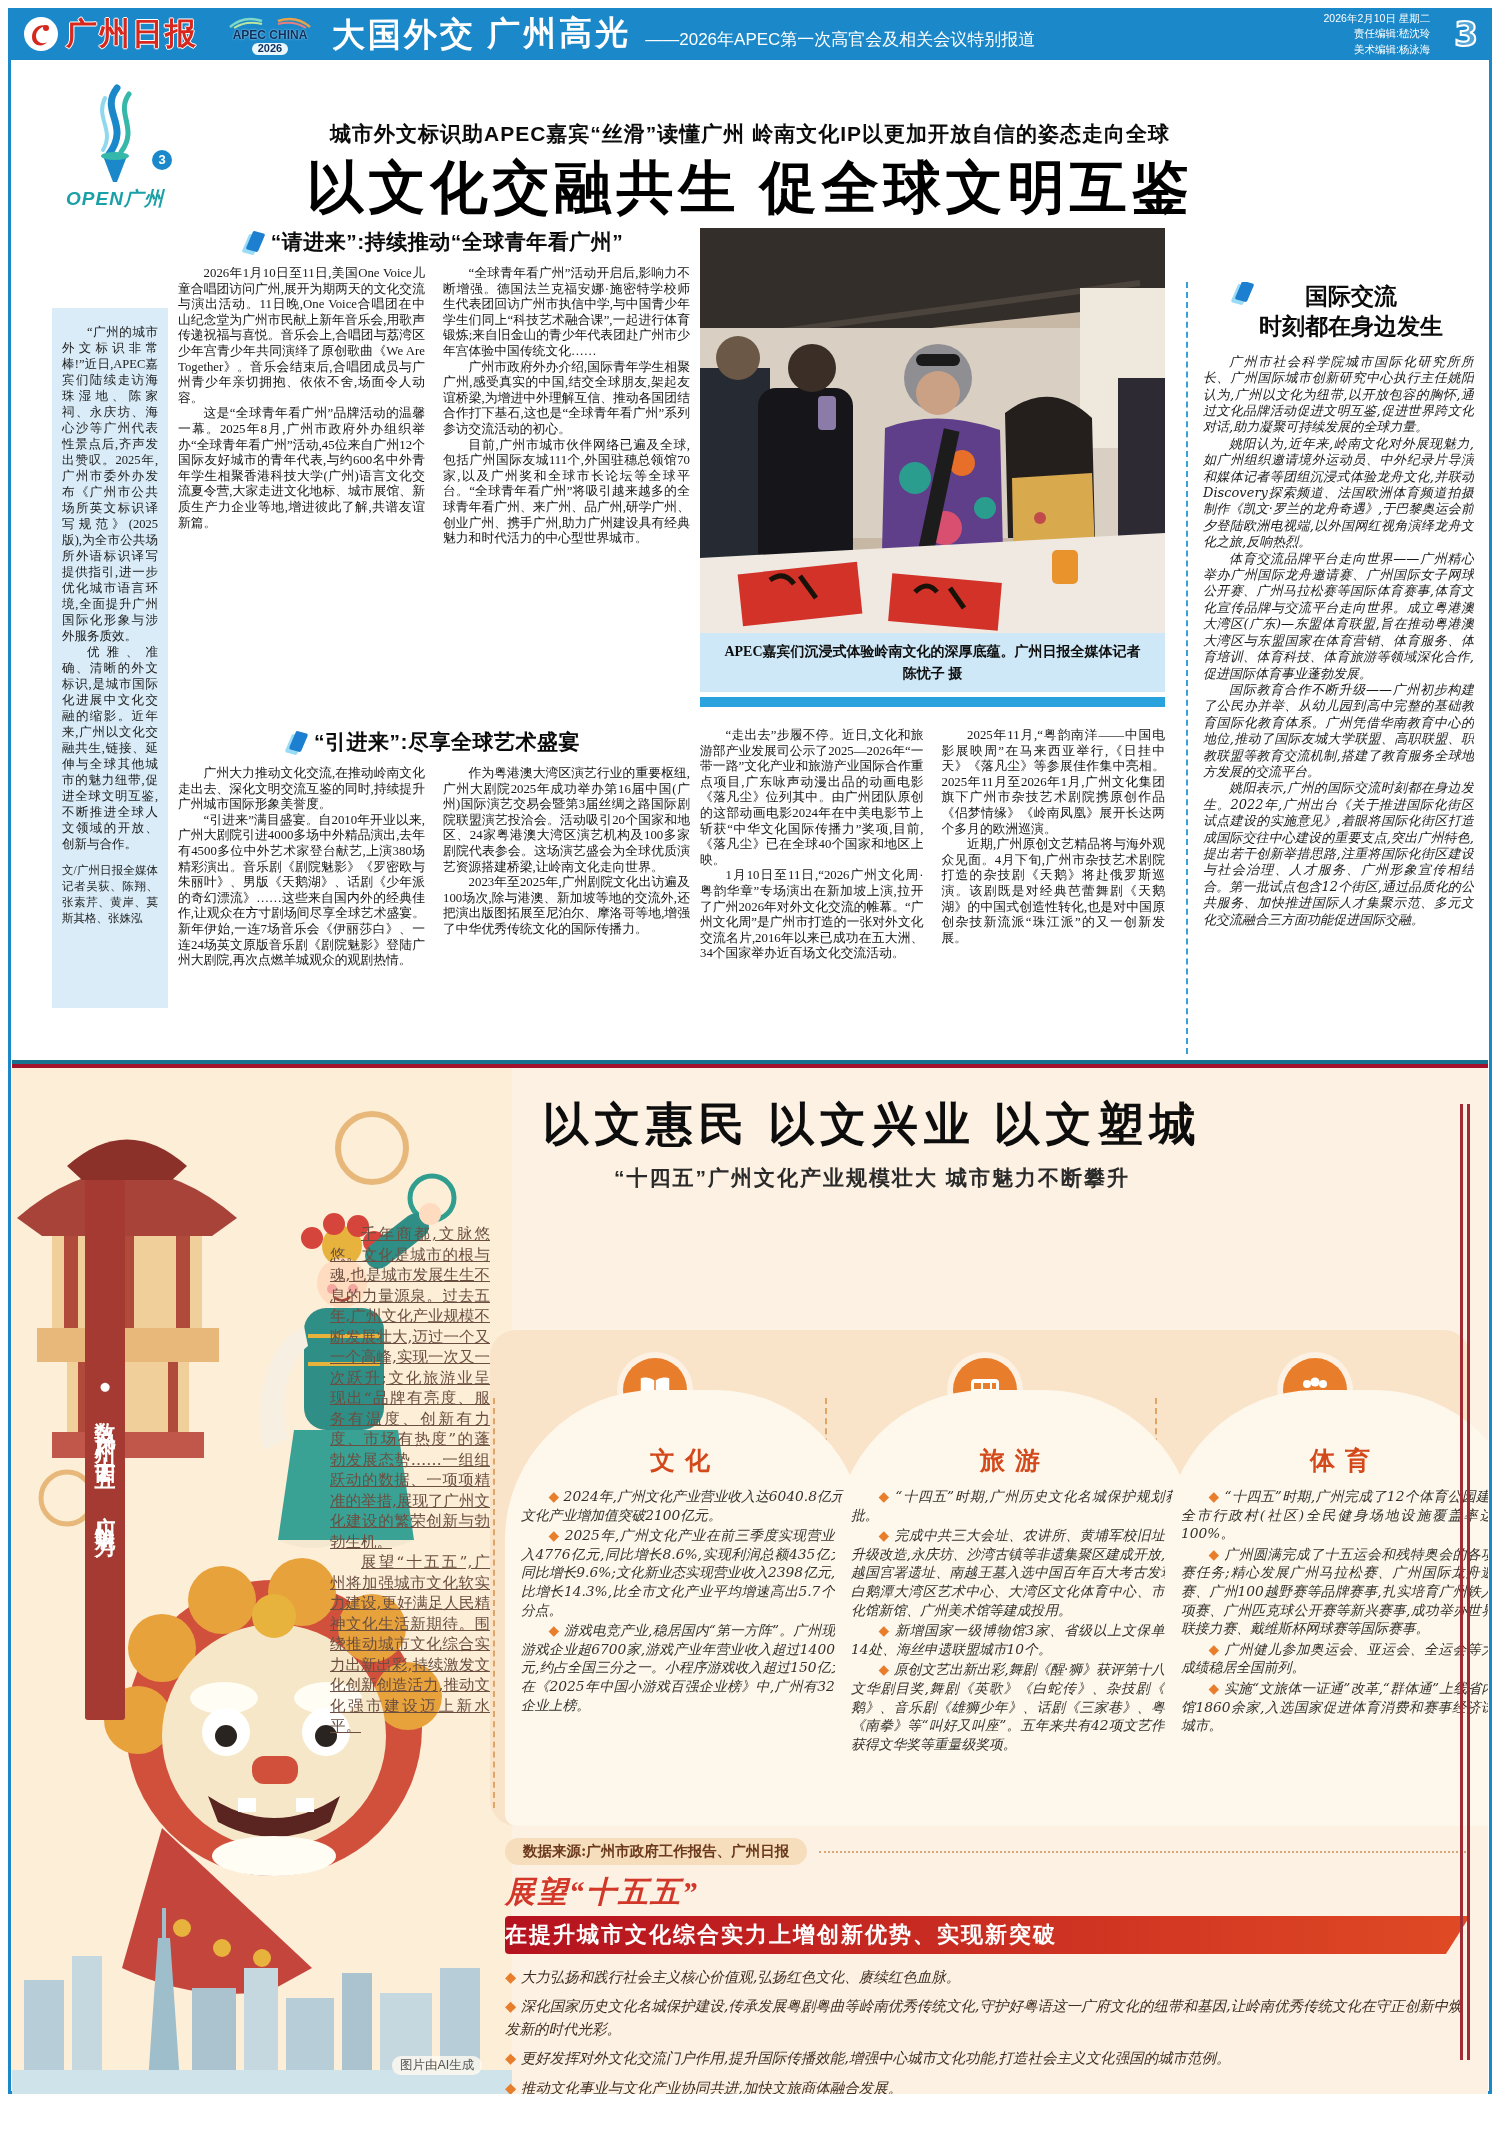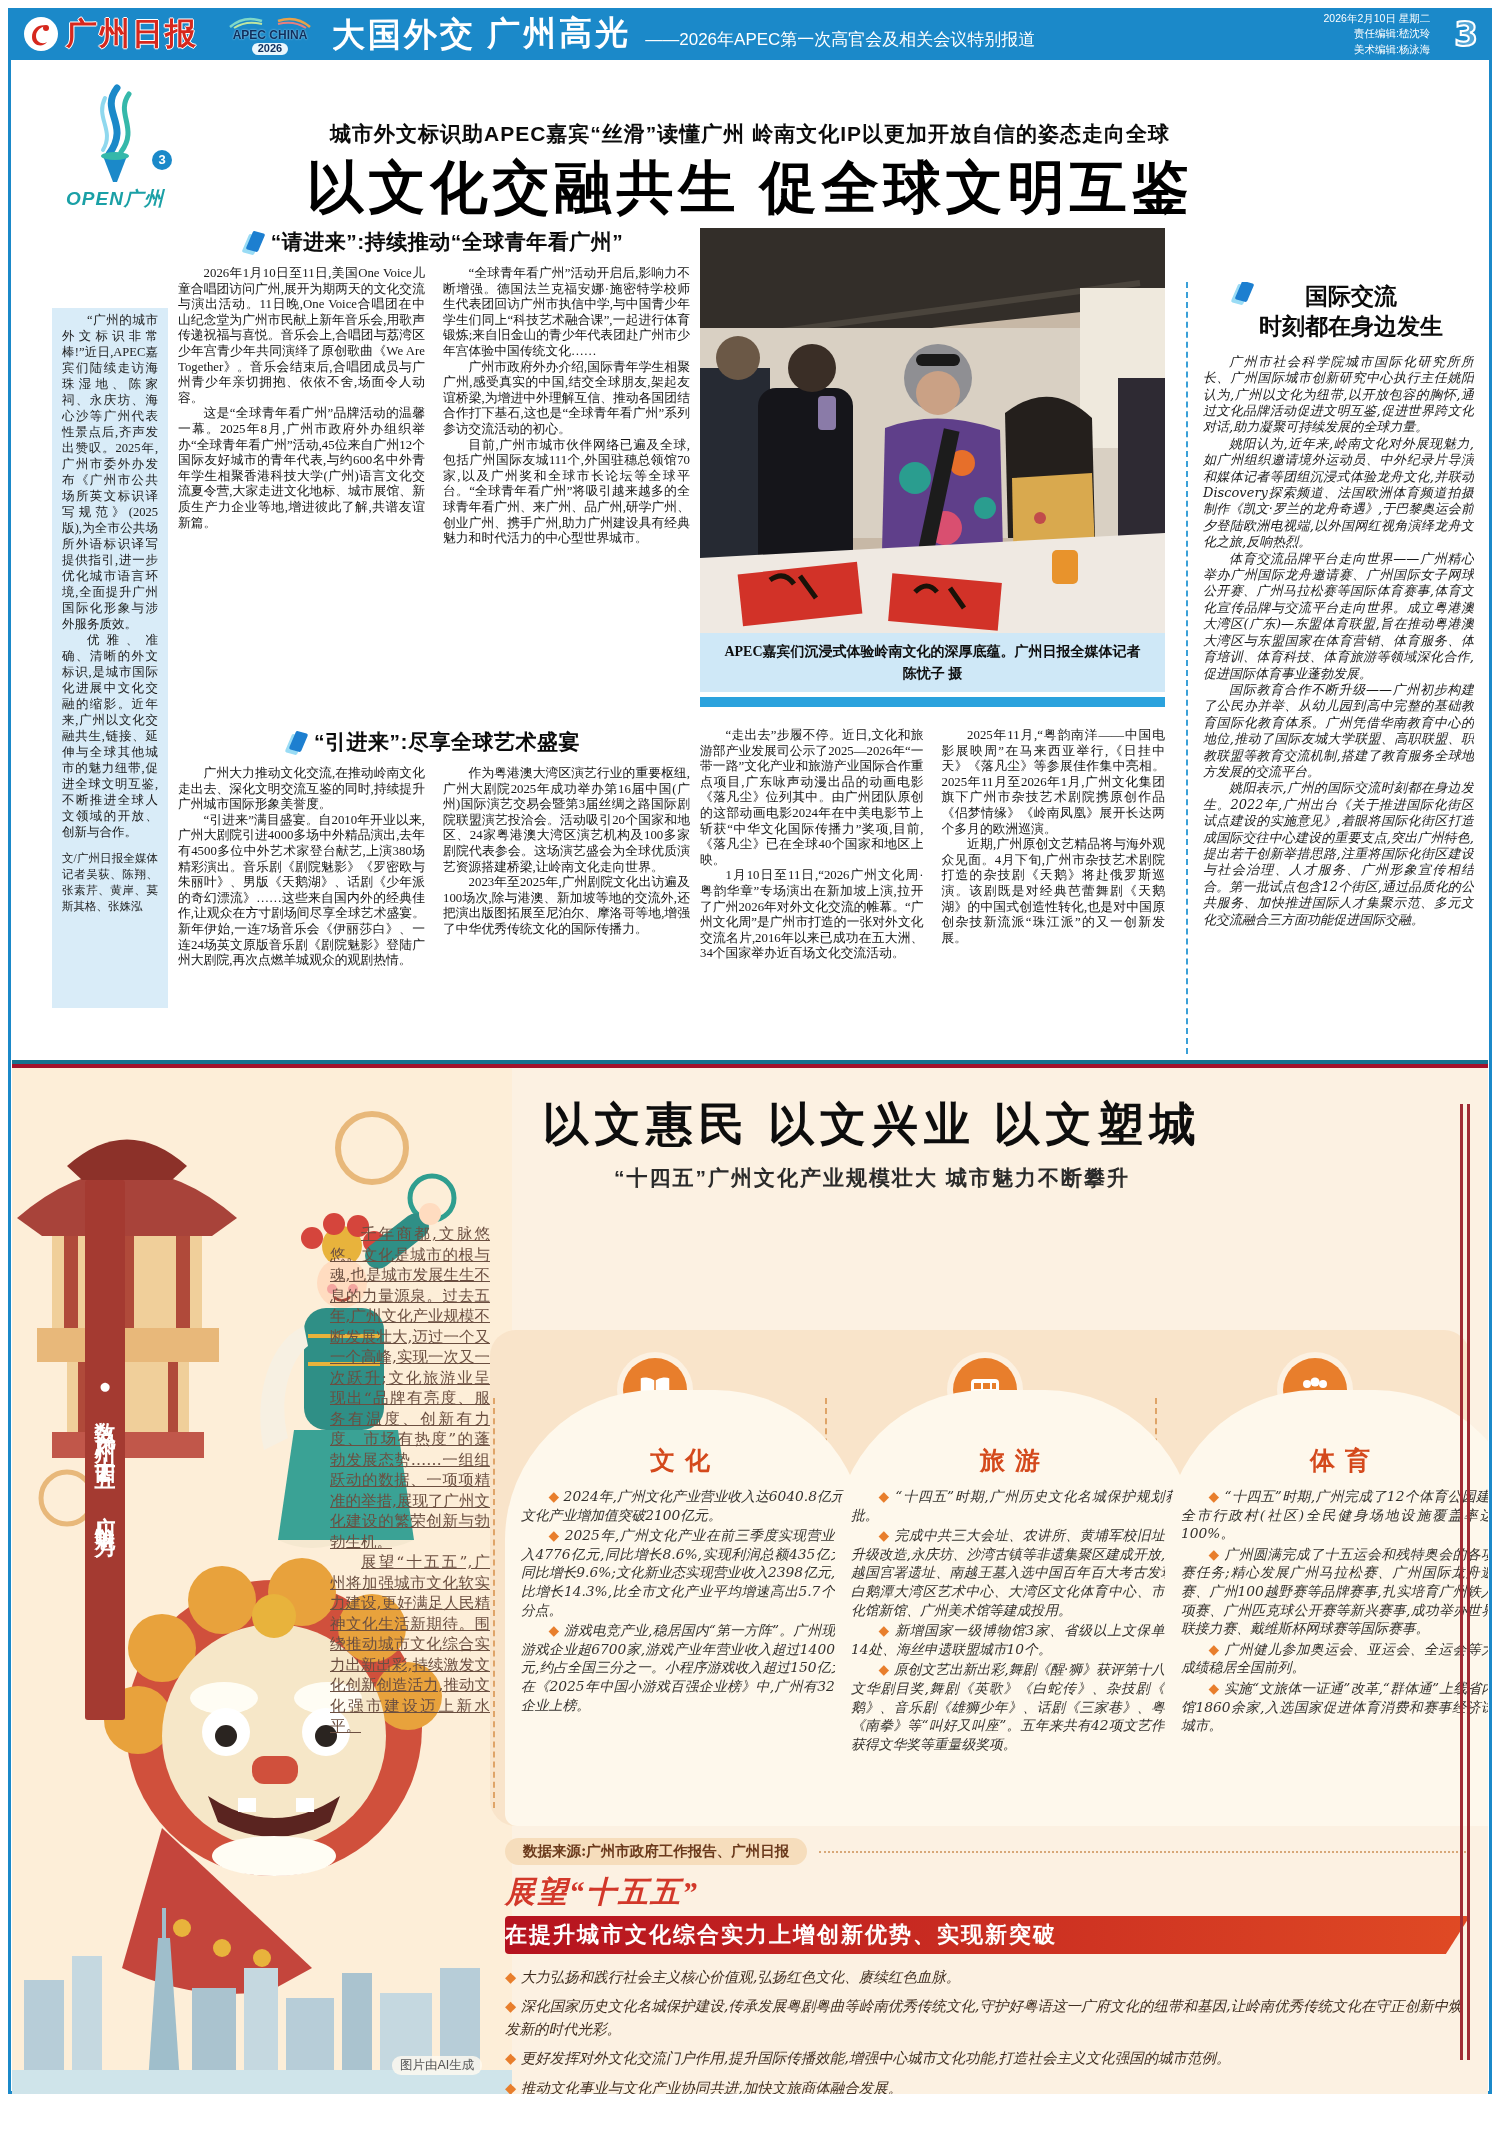--- a/index.html
+++ b/index.html
@@ -31,21 +31,21 @@
   .open-logo{position:absolute;left:50px;top:84px;width:130px;height:132px;text-align:center;}
   .open-logo .badge{position:absolute;right:8px;top:66px;width:20px;height:20px;border-radius:50%;
                     background:#1b89c9;color:#fff;font-size:13px;font-weight:bold;line-height:20px;}
   .open-text{font-size:19px;font-weight:bold;font-style:italic;color:#1aa0a6;letter-spacing:1px;margin-top:-2px;}
   .kicker{position:absolute;left:140px;top:120px;width:1220px;text-align:center;font-size:21px;font-weight:bold;
           letter-spacing:1px;color:#0b0b0b;}
   .headline{position:absolute;left:140px;top:150px;width:1220px;text-align:center;font-family:"Liberation Serif",serif;
             font-weight:bold;font-size:57px;letter-spacing:5px;color:#000;}
 
   .intro-box{position:absolute;left:52px;top:308px;width:116px;height:700px;background:#d9ecf8;
-             padding:4px 10px;box-sizing:border-box;font-family:"Liberation Serif",serif;font-size:12.5px;
+             padding:16px 10px;box-sizing:border-box;font-family:"Liberation Serif",serif;font-size:12.5px;
              line-height:16px;text-align:justify;color:#1c1c1c;}
   .intro-box p{margin:0;text-indent:2em;}
   .intro-box .byline{margin-top:10px;font-size:11.5px;text-indent:0;text-align:justify;color:#222;}
 
   .article{position:absolute;}
   .a-head{display:flex;justify-content:center;align-items:center;gap:9px;margin-bottom:10px;}
   .a-title{font-size:21px;font-weight:bold;color:#0b0b0b;letter-spacing:0.5px;}
   .mark{position:relative;width:17px;height:21px;flex:0 0 auto;}
   .mark::before{content:"";position:absolute;left:0;top:3px;width:13px;height:19px;background:#9adcf5;
                 transform:skewX(-8deg) rotate(16deg);border-radius:2px;}

